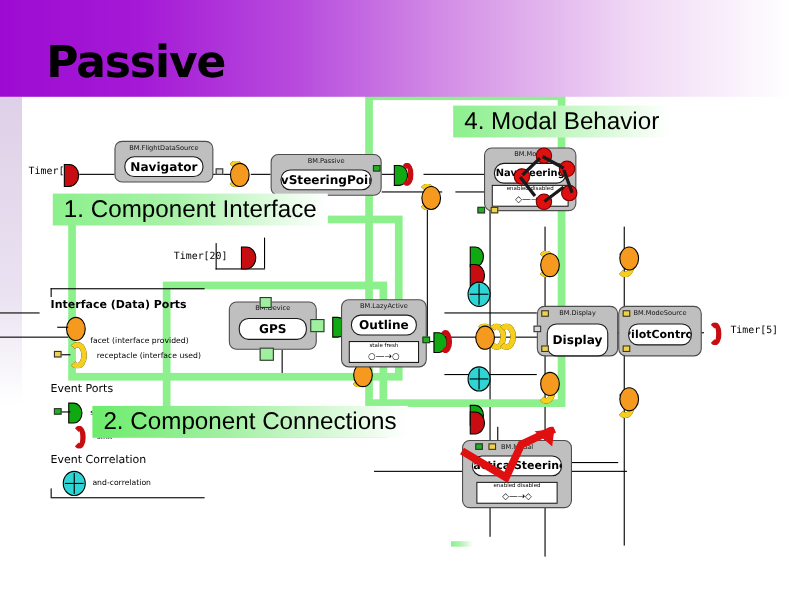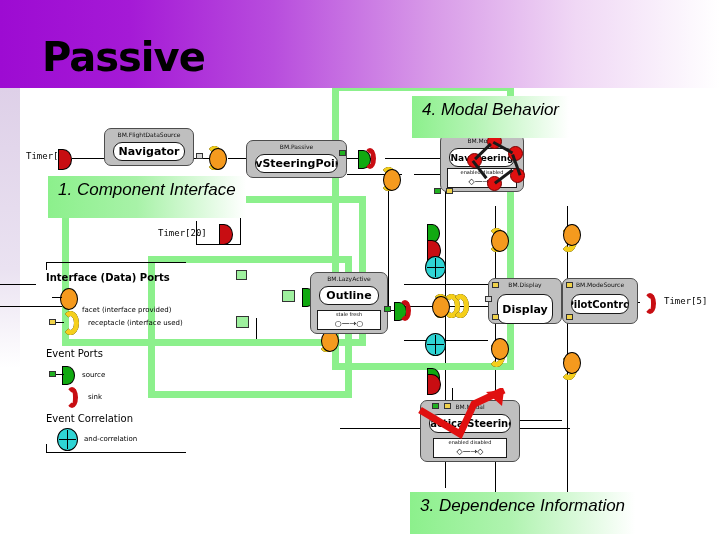--- a/index.html
+++ b/index.html
@@ -185,27 +185,26 @@
   }
   .redge { position: absolute; background: #1a1a1a; transform-origin: 0 0; height: 3px; }
 
   
   #zig { position: absolute; left: 412px; top: 300px; width: 130px; height: 70px; }
 
   
   .callout {
     position: absolute;
     box-sizing: border-box;
-    padding: 2px 10px 16px 10px;
+    padding: 2px 10px 3px 10px;
     font-family: "Liberation Sans", sans-serif;
-    font-size: 17px;
+    font-size: 22px;
     color: #000;
     white-space: nowrap;
     line-height: 24px;
-    font-style: italic;
   }
   .callout .shadow {
     position: absolute; left: 6px; top: 7px; right: -6px; bottom: -7px;
     background: #000; z-index: -1;
   }
   .callout span.txt { position: relative; z-index: 2; }
 </style>
 </head>
 <body>
 
@@ -290,20 +289,24 @@
     <div class="rnode" style="left:487px; top:88px;"></div>
     <div class="redge" style="left:474px; top:70px; width:22px; transform:rotate(-44deg);"></div>
     <div class="redge" style="left:494px; top:53px; width:22px; transform:rotate(29deg);"></div>
     <div class="redge" style="left:514px; top:66px; width:22px; transform:rotate(70deg);"></div>
     <div class="redge" style="left:494px; top:94px; width:22px; transform:rotate(-37deg);"></div>
     <div class="redge" style="left:474px; top:72px; width:22px; transform:rotate(52deg);"></div>
 
     <div class="dlabel" style="left:158px; top:140px;">Timer[20]</div>
     <div class="evsink-solid" style="left:219px; top:136px;"></div>
 
+    <div class="comp" style="left:208px; top:186px; width:80px; height:44px;">
+      <div class="comp-type">BM.Device</div>
+      <div class="comp-name" style="top:14px; height:20px;">GPS</div>
+    </div>
     <div class="port-sq green" style="left:236px; top:182px; width:11px; height:10px; background:#9ef09e;"></div>
     <div class="port-sq green" style="left:282px; top:202px; width:13px; height:12px; background:#9ef09e;"></div>
     <div class="port-sq green" style="left:236px; top:228px; width:13px; height:12px; background:#9ef09e;"></div>
     <div class="evsrc" style="left:302px; top:200px;"></div>
     <div class="evsink" style="left:308px; top:198px;"></div>
     <div class="recep" style="left:318px; top:240px;"></div>
     <div class="facet" style="left:321px; top:242px;"></div>
 
     <div class="comp" style="left:310px; top:184px; width:78px; height:62px;">
       <div class="comp-type">BM.LazyActive</div>
@@ -407,19 +410,22 @@
   <div class="callout" style="left:412px; top:96px; background:linear-gradient(to right,#8cf08c 0%,#b4f4b4 40%,#ffffff 100%);">
     <div class="shadow"></div>
     <span class="txt">4. Modal Behavior</span>
   </div>
 
   <div class="callout" style="left:48px; top:176px; background:linear-gradient(to right,#8cf08c 0%,#a8f2a8 45%,#ffffff 100%);">
     <div class="shadow"></div>
     <span class="txt">1. Component Interface</span>
   </div>
 
+  <div class="callout" style="left:84px; top:369px; background:linear-gradient(to right,#6cec6c 0%,#9ef09e 40%,#ffffff 100%);">
+    <div class="shadow"></div>
+    <span class="txt">2. Component Connections</span>
+  </div>
 
   <div class="callout" style="left:410px; top:492px; background:linear-gradient(to right,#8cf08c 0%,#b0f3b0 45%,#ffffff 100%);">
     <div class="shadow"></div>
-    <span class="txt">3. Dependence Information</span>
   </div>
 
 </div>
 
 </body></html>

